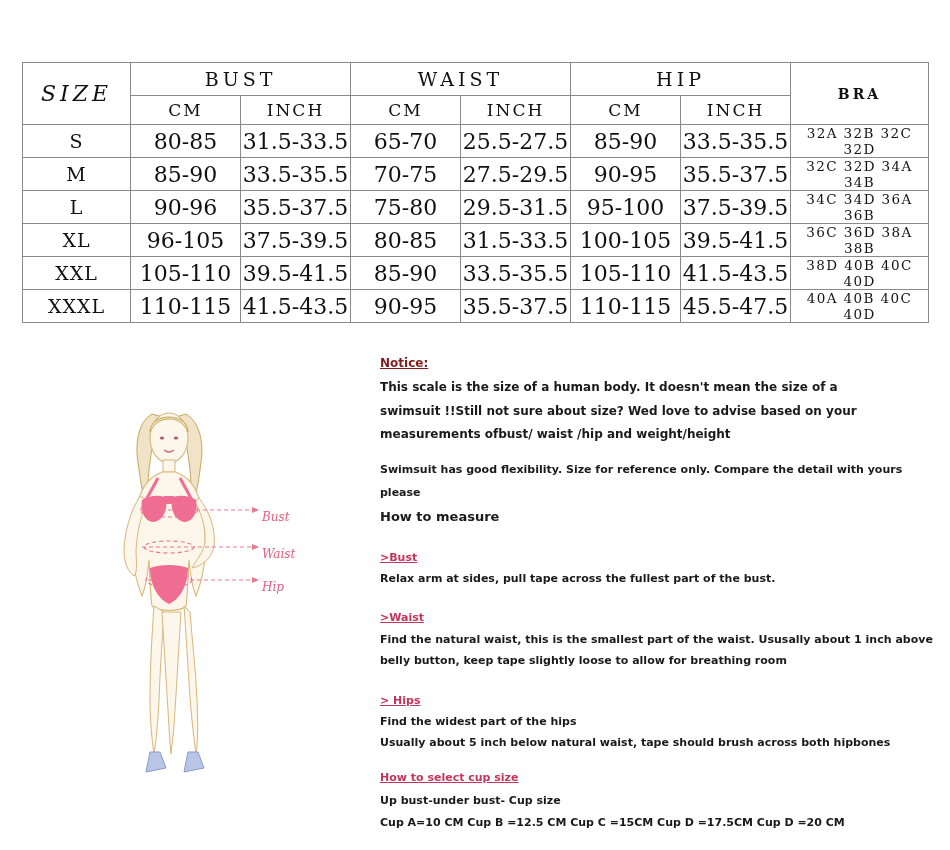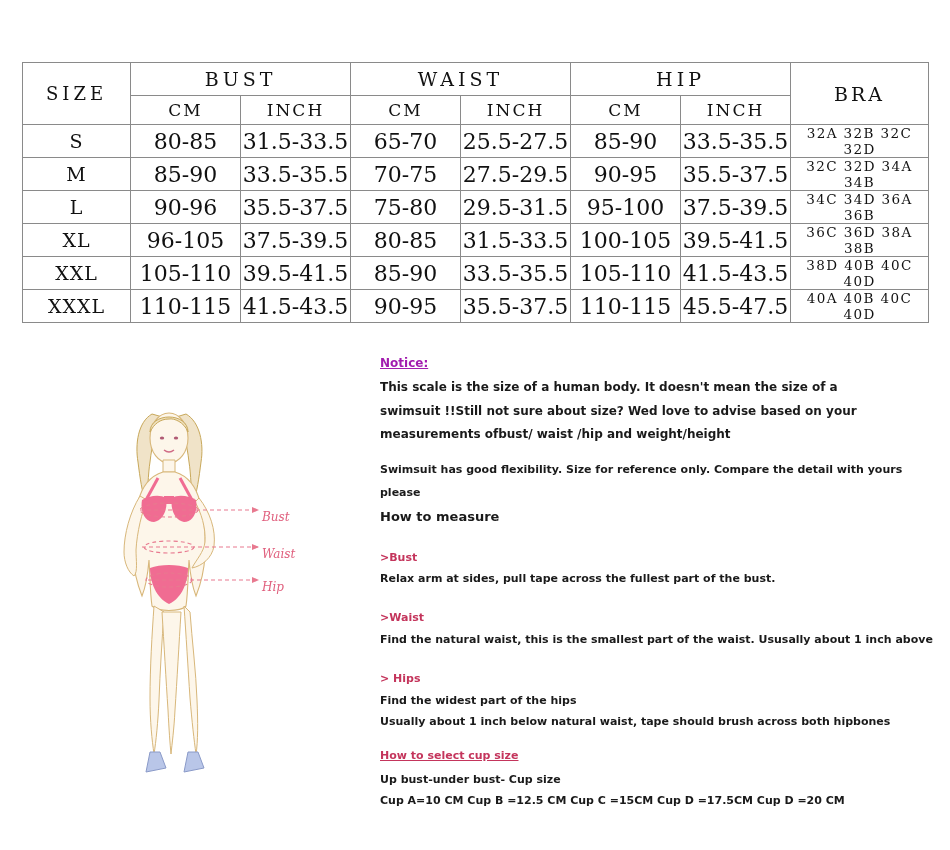--- a/index.html
+++ b/index.html
@@ -42,28 +42,29 @@
     letter-spacing: 4px;
     font-weight: normal;
   }
   .hdr-unit {
     height: 28px;
     font-size: 17px;
     letter-spacing: 2px;
     font-weight: normal;
   }
   .hdr-size {
-    font-size: 18px;
+    font-size: 22px;
     letter-spacing: 4px;
     font-weight: normal;
+    font-style: italic;
   }
   .hdr-bra {
-    font-size: 19px;
+    font-size: 14px;
     letter-spacing: 3px;
-    font-weight: normal;
+    font-weight: bold;
     margin-top: 40px;
   }
   td.size-cell {
     height: 28px;
     font-size: 19px;
     letter-spacing: 1px;
   }
   td.num-cell {
     height: 28px;
     font-size: 22px;
@@ -103,40 +104,41 @@
     left: 380px;
     top: 352px;
     width: 556px;
     font-family: "DejaVu Sans", sans-serif;
     font-size: 11.5px;
     line-height: 1.85;
     color: #1a1a1a;
   }
   .t-notice {
     font-weight: bold;
-    color: #a21caf;
+    color: #7f1d1d;
     text-decoration: underline;
     font-size: 12px;
     margin-bottom: 2px;
   }
   .t-bold {
     font-weight: bold;
     font-size: 12px;
     line-height: 1.95;
     margin-bottom: 12px;
   }
   .t-plain {
     font-weight: bold;
     font-size: 11px;
     line-height: 2.1;
   }
   .t-sub {
     font-weight: bold;
     font-size: 11px;
     color: #c4355c;
+    text-decoration: underline;
     margin-top: 19px;
   }
   .t-line {
     font-weight: bold;
     font-size: 11px;
     line-height: 1.95;
   }
   .t-how {
     font-weight: bold;
     font-size: 13px;
@@ -323,23 +325,24 @@
     <div>Swimsuit has good flexibility. Size for reference only. Compare the detail with yours please</div>
   </div>
 
   <div class="t-how">How to measure</div>
 
   <div class="t-sub">&gt;Bust</div>
   <div class="t-line">Relax arm at sides, pull tape across the fullest part of the bust.</div>
 
   <div class="t-sub">&gt;Waist</div>
   <div class="t-line">Find the natural waist, this is the smallest part of the waist. Ususally about 1 inch above</div>
+  <div class="t-line">belly button, keep tape slightly loose to allow for breathing room</div>
 
   <div class="t-sub">&gt; Hips</div>
   <div class="t-line">Find the widest part of the hips</div>
-  <div class="t-line">Usually about 1 inch below natural waist, tape should brush across both hipbones</div>
+  <div class="t-line">Usually about 5 inch below natural waist, tape should brush across both hipbones</div>
 
   <div class="t-gap"></div>
 
   <div class="t-cup-title">How to select cup size</div>
   <div class="t-line">Up bust-under bust- Cup size</div>
   <div class="t-line">Cup A=10 CM Cup B =12.5 CM Cup C =15CM Cup D =17.5CM Cup D =20 CM</div>
 </div>
 
 </body></html>

